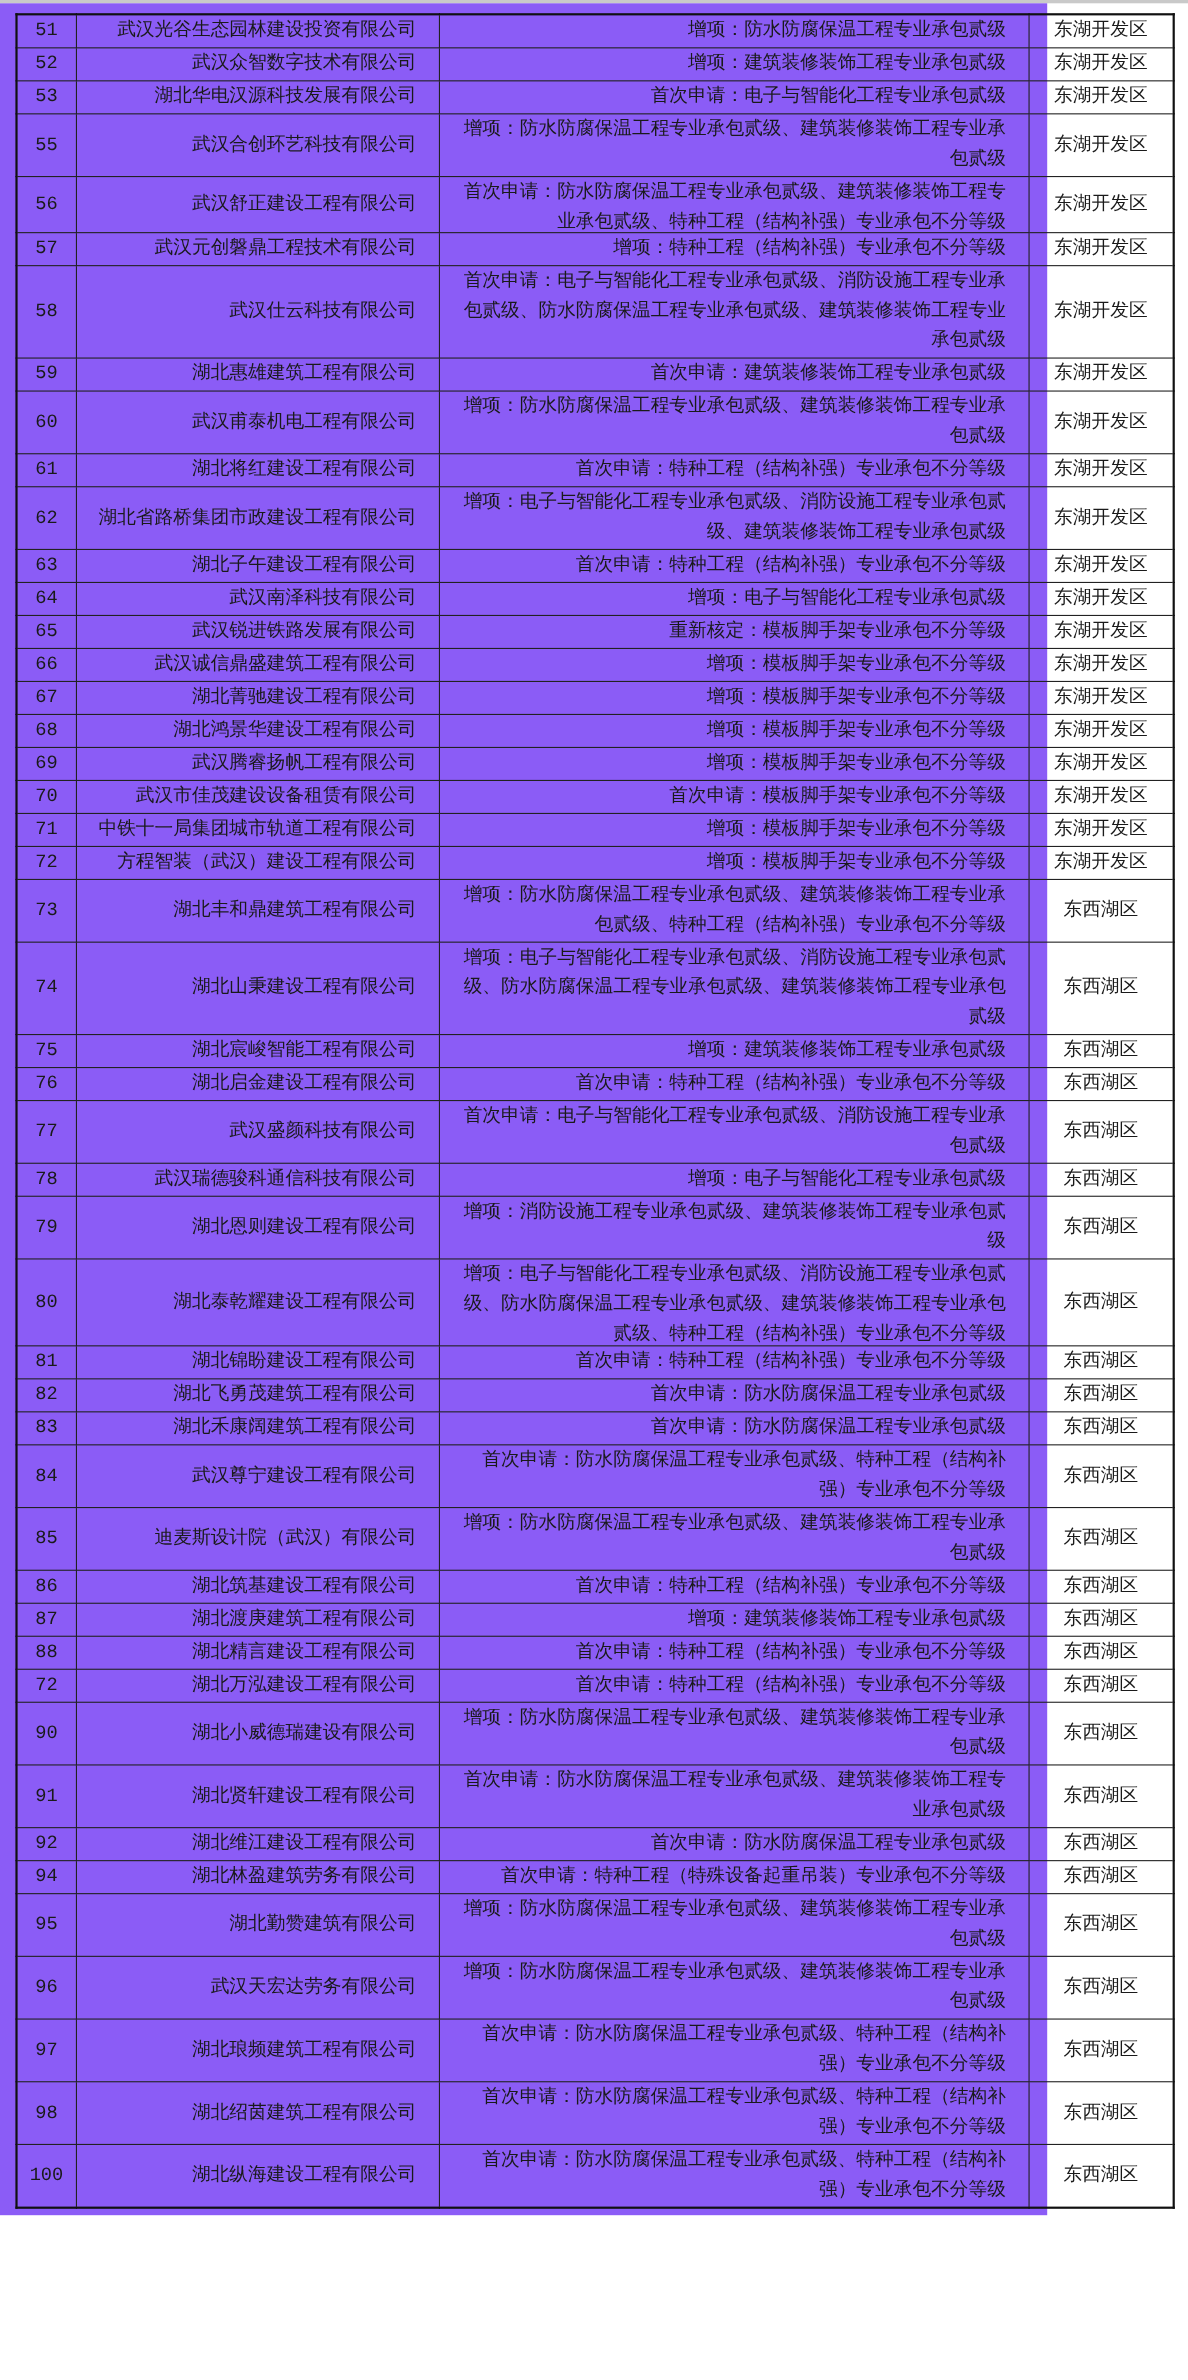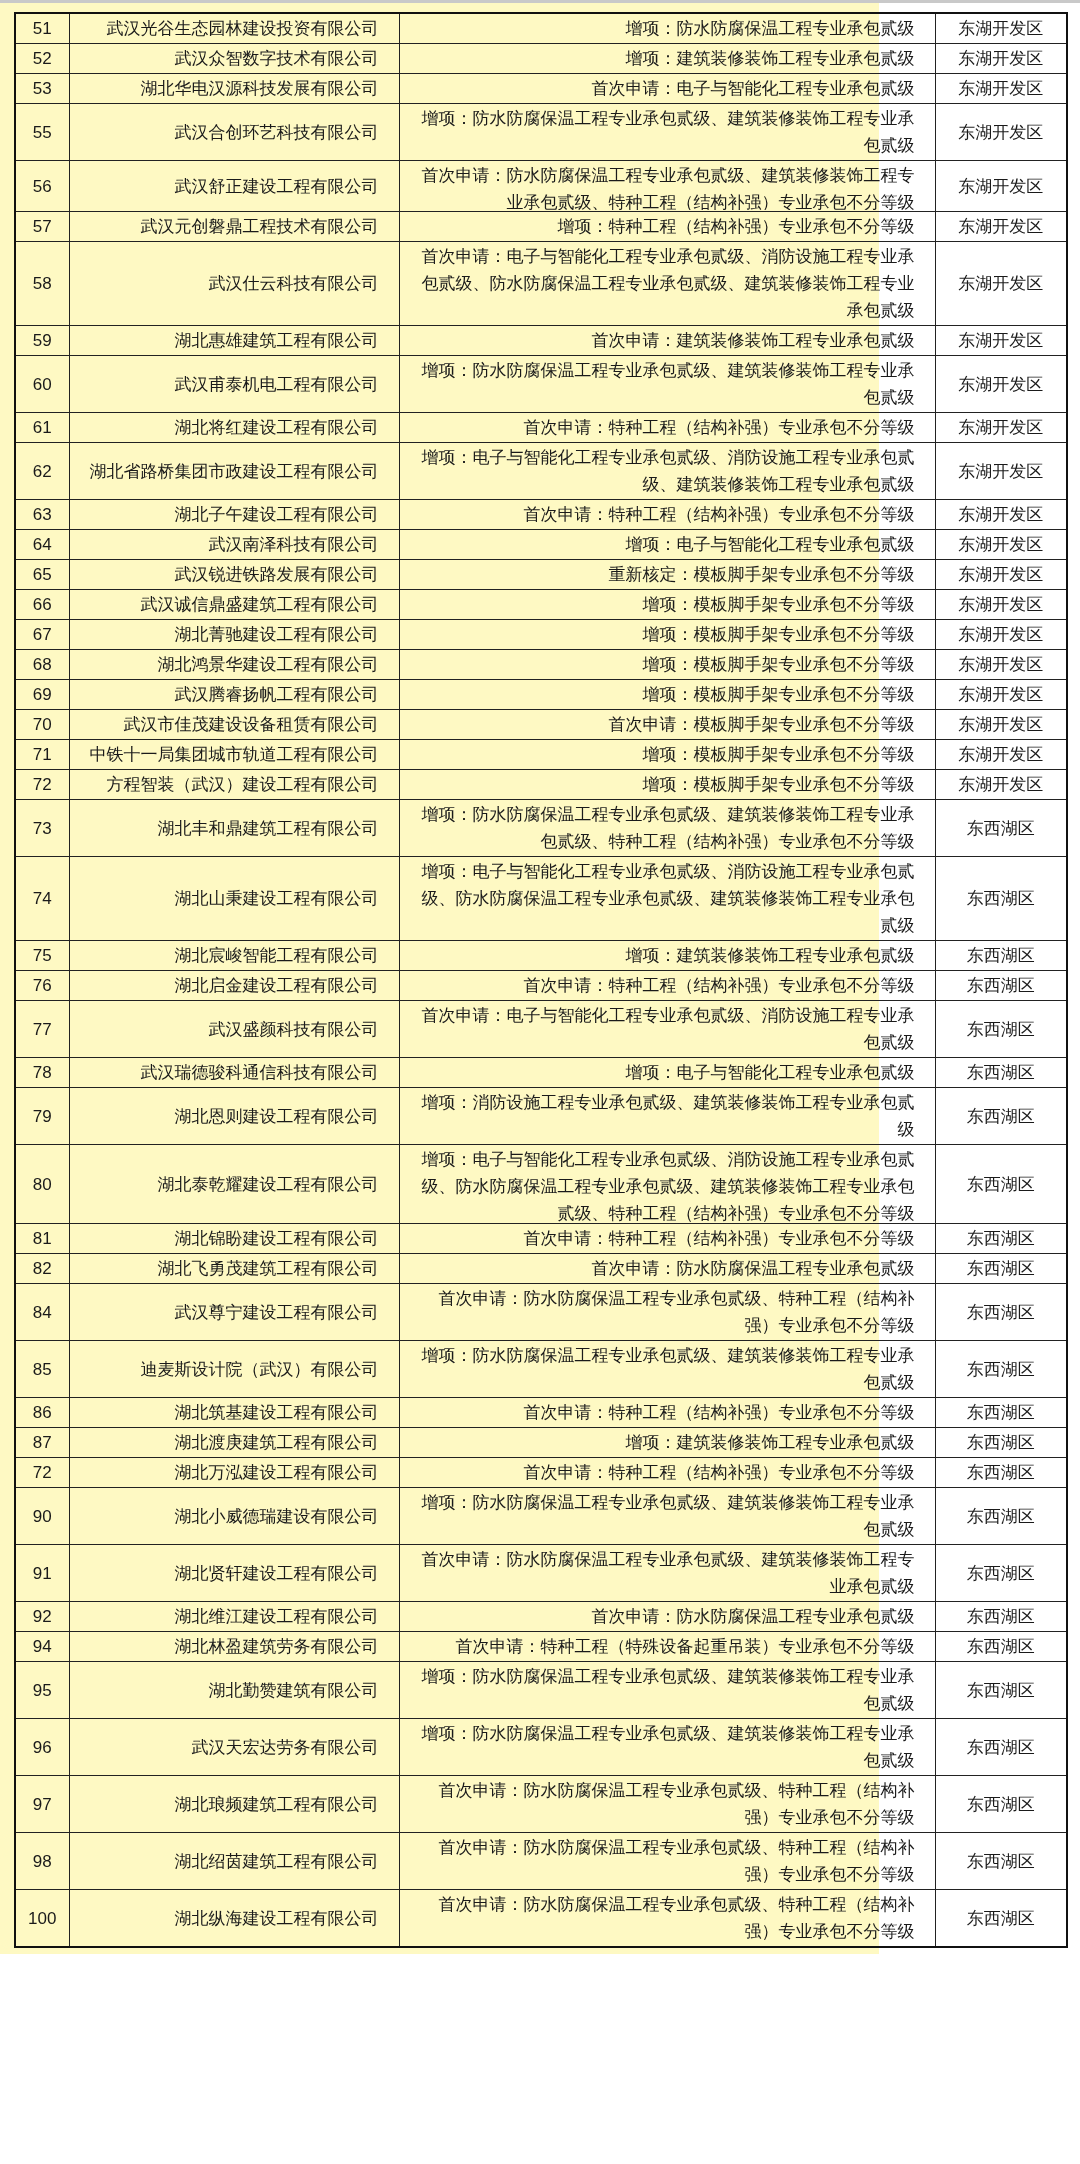--- a/index.html
+++ b/index.html
@@ -1,17 +1,17 @@
 <!DOCTYPE html>
 <html><head>
 <meta charset="utf-8">
 <style>
   html, body { margin: 0; padding: 0; background: #ffffff; }
   body { font-family: "Liberation Sans", sans-serif; color: #1a1a1a; }
-  .page { width: 879px; box-sizing: border-box; padding: 9px 14px 6px 14px; background: #fef9c3; }
+  .page { width: 952px; box-sizing: border-box; padding: 9px 14px 6px 14px; background: #8b5cf6; font-family: Liberation Mono, monospace; }
   .top-edge { width: 1080px; height: 3px; background: #c9c9c9; }
   table.qual-table {
     border-collapse: collapse;
     table-layout: fixed;
     width: 1052px;
     border: 2px solid #111;
   }
   td {
     border: 1px solid #222;
     font-size: 17px;
@@ -241,20 +241,26 @@
           <td class="td-qual">首次申请：特种工程（结构补强）专业承包不分等级</td>
           <td class="td-district">东西湖区</td>
         </tr>
         <tr>
           <td class="td-no">82</td>
           <td class="td-company">湖北飞勇茂建筑工程有限公司</td>
           <td class="td-qual">首次申请：防水防腐保温工程专业承包贰级</td>
           <td class="td-district">东西湖区</td>
         </tr>
         <tr>
+          <td class="td-no">83</td>
+          <td class="td-company">湖北禾康阔建筑工程有限公司</td>
+          <td class="td-qual">首次申请：防水防腐保温工程专业承包贰级</td>
+          <td class="td-district">东西湖区</td>
+        </tr>
+        <tr>
           <td class="td-no">84</td>
           <td class="td-company">武汉尊宁建设工程有限公司</td>
           <td class="td-qual">首次申请：防水防腐保温工程专业承包贰级、特种工程（结构补强）专业承包不分等级</td>
           <td class="td-district">东西湖区</td>
         </tr>
         <tr>
           <td class="td-no">85</td>
           <td class="td-company">迪麦斯设计院（武汉）有限公司</td>
           <td class="td-qual">增项：防水防腐保温工程专业承包贰级、建筑装修装饰工程专业承包贰级</td>
           <td class="td-district">东西湖区</td>
@@ -262,20 +268,26 @@
         <tr>
           <td class="td-no">86</td>
           <td class="td-company">湖北筑基建设工程有限公司</td>
           <td class="td-qual">首次申请：特种工程（结构补强）专业承包不分等级</td>
           <td class="td-district">东西湖区</td>
         </tr>
         <tr>
           <td class="td-no">87</td>
           <td class="td-company">湖北渡庚建筑工程有限公司</td>
           <td class="td-qual">增项：建筑装修装饰工程专业承包贰级</td>
+          <td class="td-district">东西湖区</td>
+        </tr>
+        <tr>
+          <td class="td-no">88</td>
+          <td class="td-company">湖北精言建设工程有限公司</td>
+          <td class="td-qual">首次申请：特种工程（结构补强）专业承包不分等级</td>
           <td class="td-district">东西湖区</td>
         </tr>
         <tr>
           <td class="td-no">72</td>
           <td class="td-company">湖北万泓建设工程有限公司</td>
           <td class="td-qual">首次申请：特种工程（结构补强）专业承包不分等级</td>
           <td class="td-district">东西湖区</td>
         </tr>
         <tr>
           <td class="td-no">90</td>

